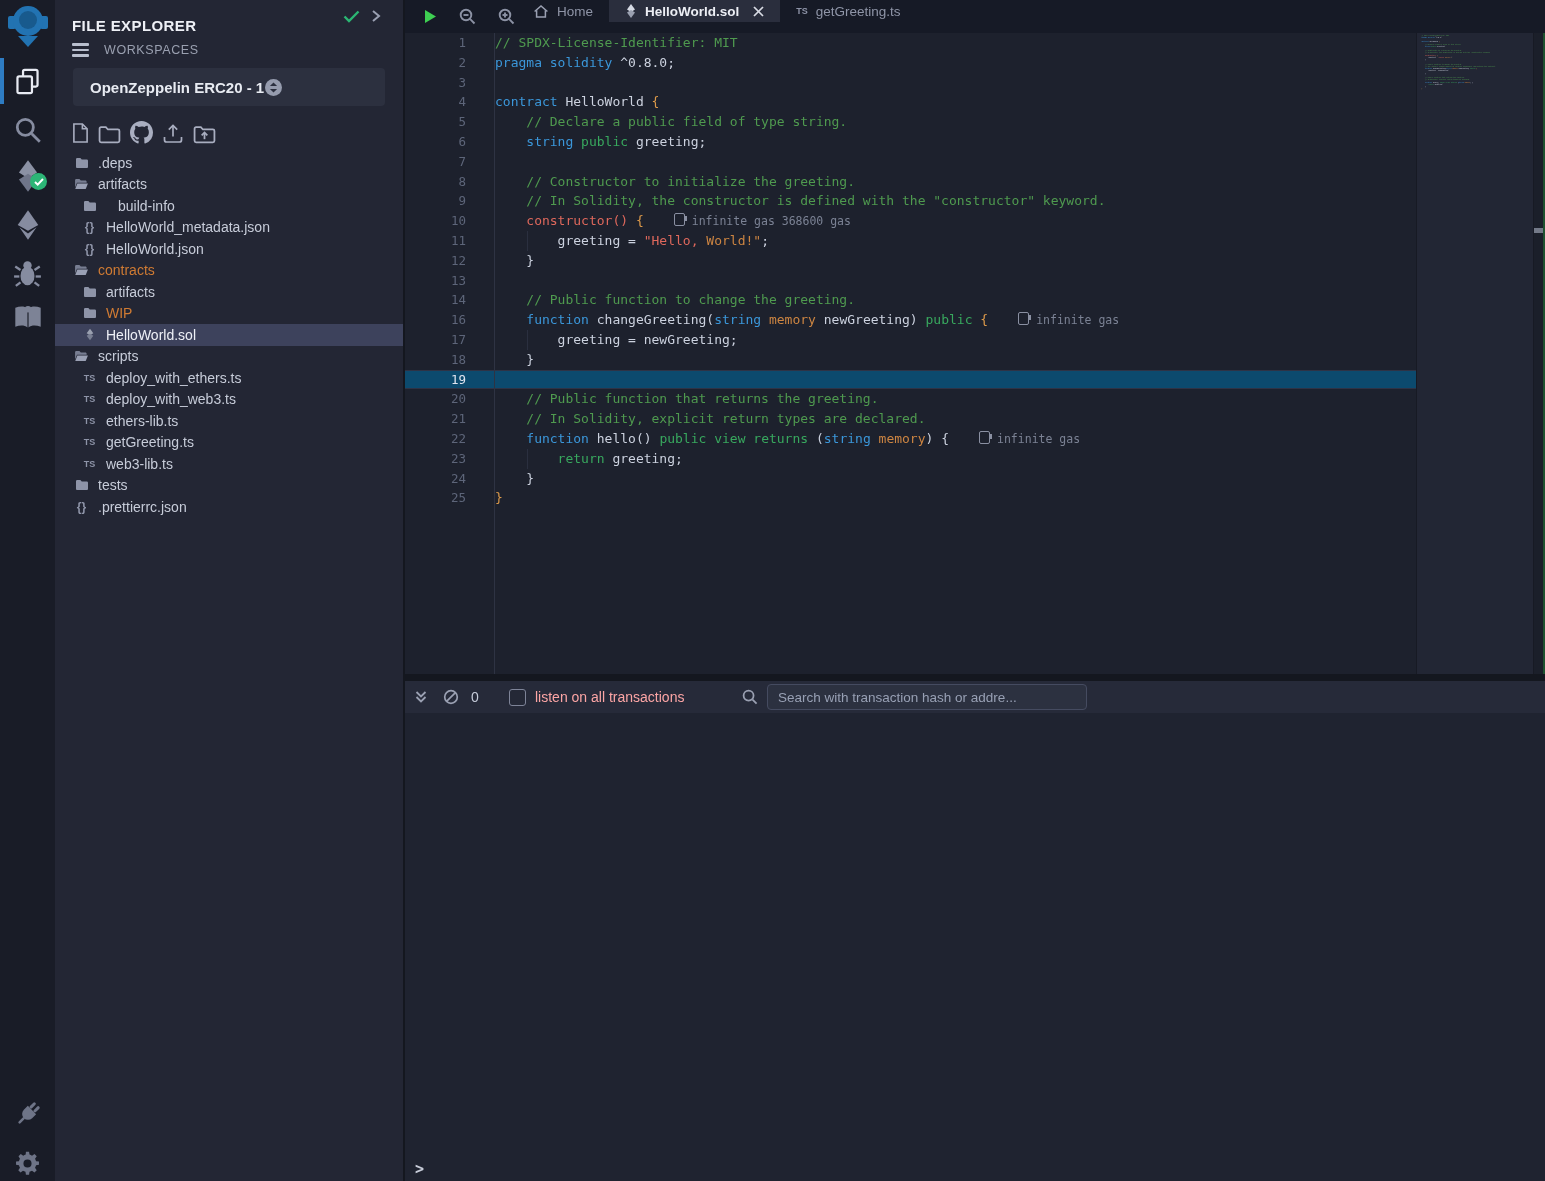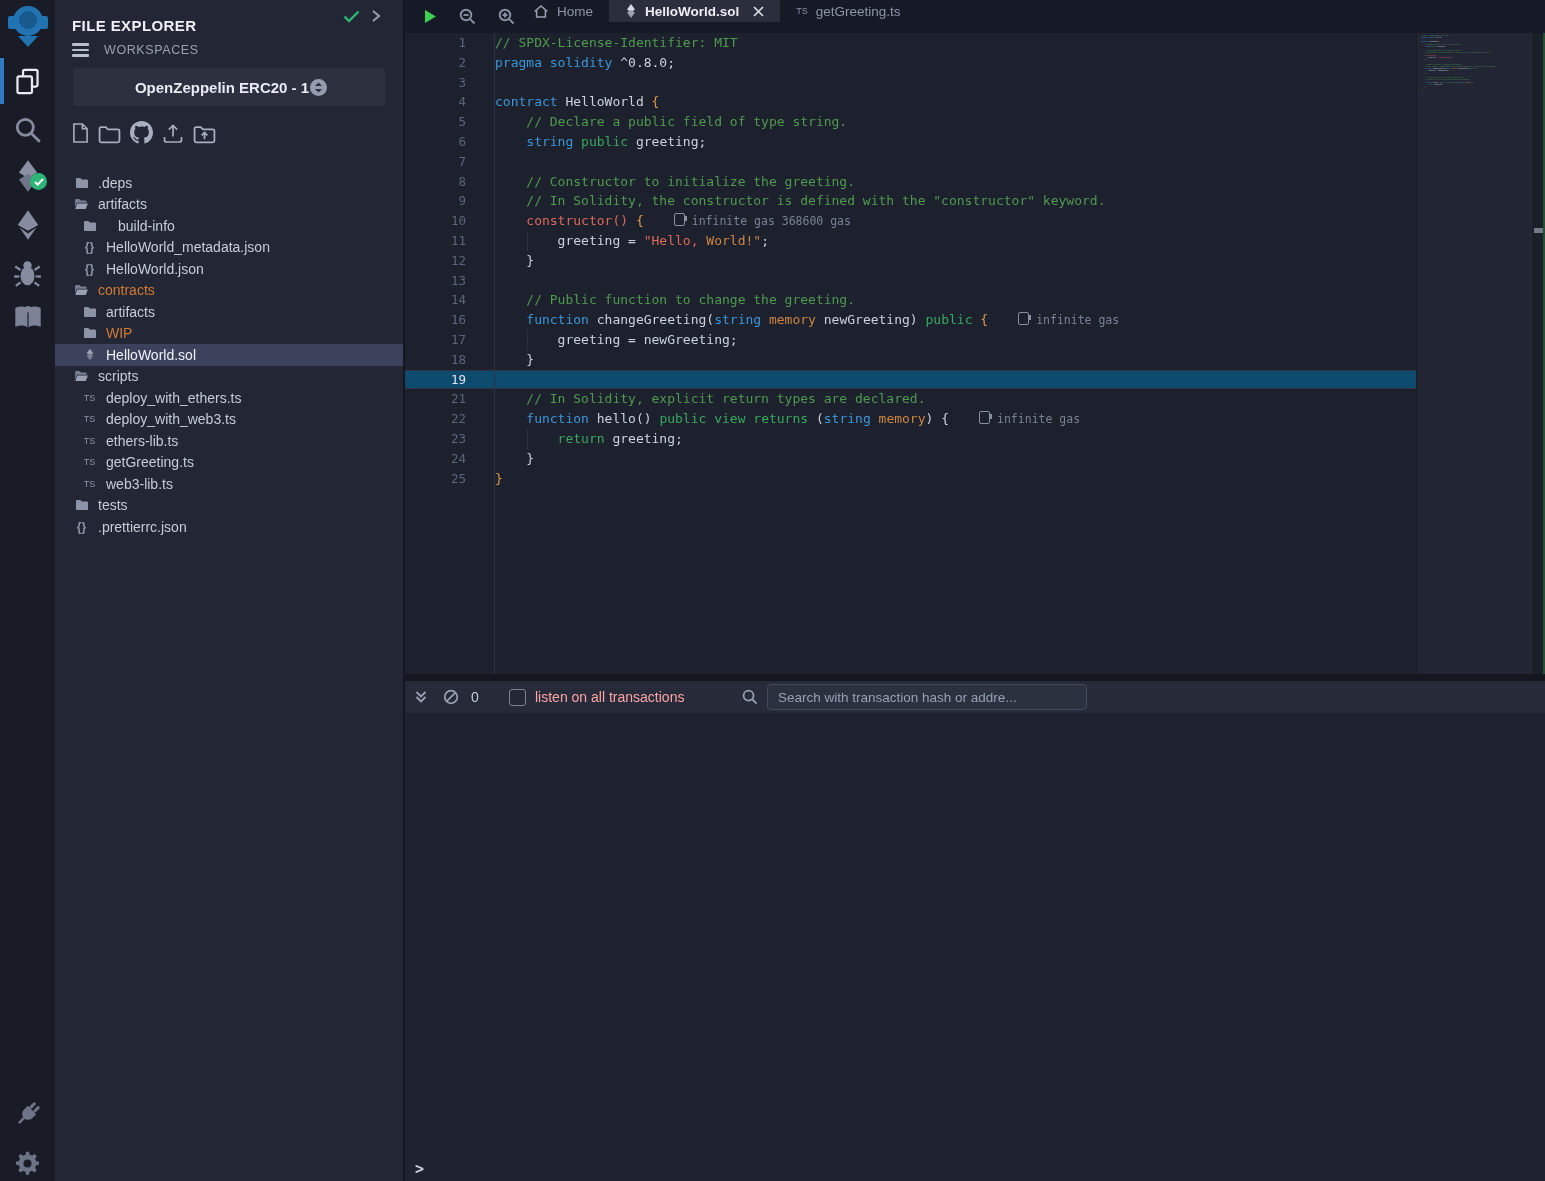--- a/index.html
+++ b/index.html
@@ -17,30 +17,30 @@
   
   .panel{position:absolute;left:55px;top:0;width:348px;height:1181px;background:#232634;border-right:2px solid #14171f}
   .p-title{position:absolute;left:17px;top:7px;font-size:15px;font-weight:700;letter-spacing:.4px;color:#eef0f6}
   .p-check{position:absolute;left:288px;top:9px}
   .p-chev{position:absolute;left:316px;top:9px}
   .ws-row{position:absolute;left:17px;top:43px;display:flex;align-items:center;gap:15px}
   .hamb{display:inline-flex;flex-direction:column;gap:3px}
   .hamb i{width:17px;height:2.4px;background:#b9bfce;border-radius:1px}
   .ws-label{font-size:12.5px;letter-spacing:.6px;color:#9aa0b0}
   .ws-select{position:absolute;left:18px;top:68px;width:312px;height:38px;background:#2c303f;border-radius:4px;
-             display:flex;align-items:center;justify-content:center;padding:0 12px 0 17px;box-sizing:border-box;cursor:pointer}
+             display:flex;align-items:center;justify-content:flex-start;padding:0 12px 0 17px;box-sizing:border-box;cursor:pointer}
   .ws-name{font-size:15px;font-weight:600;color:#e8ebf2}
   .p-tools{position:absolute;left:17px;top:121px;display:flex;align-items:flex-end;gap:9px}
   .p-tools .ti{cursor:pointer;display:inline-flex}
   .tree{position:absolute;left:0;top:152px;right:0}
   .trow{height:21.5px;display:flex;align-items:center;font-size:14px;color:#c7ccd9;cursor:pointer;white-space:nowrap}
   .trow .ticon{width:15px;display:inline-flex;justify-content:center;margin-right:9px}
   .trow.sel{background:#3d425c;color:#eef0f6}
   .trow.accent{color:#d07b33}
-  .mini{font-size:9px;font-weight:400;color:#8e94a8;letter-spacing:0}
+  .mini{font-size:9px;font-weight:700;color:#8e94a8;letter-spacing:0}
   .minij{font-size:12px;font-weight:700;color:#8e94a8}
 
   
   .editor{position:absolute;left:405px;top:0;width:1140px;height:1181px;background:#1d212d}
   .tabbar{position:absolute;left:0;top:0;width:1140px;height:33px;background:#161a26}
   .tools{position:absolute;left:19px;top:0;height:33px;display:flex;align-items:center;gap:22px}
   .tools .ei{cursor:pointer;display:inline-flex}
   .tabs{position:absolute;left:112px;top:0;height:22px;display:flex}
   .tab{display:flex;align-items:center;gap:8px;padding:0 16px;font-size:13.5px;color:#8f95a7;cursor:pointer}
   .tab.active{background:#2a2e3d;color:#eceef4;font-weight:700}
@@ -231,21 +231,21 @@
       <span class="ti">
         <svg width="23" height="19" viewBox="0 0 22 18" fill="none" stroke="#a9aec0" stroke-width="1.7">
           <path d="M1.5 3.5 C1.5 2.7 2.1 2 2.9 2 H7.5 L9.5 4.2 H19 C19.8 4.2 20.5 4.9 20.5 5.7 V15 C20.5 15.8 19.8 16.5 19 16.5 H3 C2.2 16.5 1.5 15.8 1.5 15 Z"></path>
           <path d="M11 13.5 V7.5"></path>
             <path d="M8.3 9.8 L11 7 L13.7 9.8"></path>
         </svg>
       </span>
     </div>
 
     <div class="tree" id="tree">
-        <div class="trow" style="padding-left: 19px; margin-top: 20px;">
+        <div class="trow" style="padding-left: 19px;">
           <span class="ticon">
             <svg width="14" height="12" viewBox="0 0 16 14">
               <path d="M1 2.6 C1 1.8 1.6 1.1 2.4 1.1 H6.1 L7.7 2.9 H13.6 C14.4 2.9 15 3.6 15 4.4 V11.4 C15 12.2 14.4 12.9 13.6 12.9 H2.4 C1.6 12.9 1 12.2 1 11.4 Z" fill="#8e94a8"></path>
             </svg>
           </span>
           <span>.deps</span>
         </div>
         <div class="trow" style="padding-left: 19px;">
           <span class="ticon">
             <svg width="15" height="12" viewBox="0 0 17 14">
@@ -486,20 +486,24 @@
             </div>
             <div class="line">
               <span class="ln">18</span>
               <span class="lt"><span style="color: rgb(204, 210, 223);">    }</span></span>
             </div>
             <div class="line cur">
               <span class="ln">19</span>
               <span class="lt"></span>
             </div>
             <div class="line">
+              <span class="ln">20</span>
+              <span class="lt"><span style="color: rgb(79, 154, 79);">    // Public function that returns the greeting.</span></span>
+            </div>
+            <div class="line">
               <span class="ln">21</span>
               <span class="lt"><span style="color: rgb(79, 154, 79);">    // In Solidity, explicit return types are declared.</span></span>
             </div>
             <div class="line">
               <span class="ln">22</span>
               <span class="lt"><span style="color: rgb(59, 151, 218);">    function</span><span style="color: rgb(204, 210, 223);"> hello() </span><span style="color: rgb(56, 168, 94);">public</span><span style="color: rgb(204, 210, 223);"> </span><span style="color: rgb(56, 168, 94);">view</span><span style="color: rgb(204, 210, 223);"> </span><span style="color: rgb(56, 168, 94);">returns</span><span style="color: rgb(204, 210, 223);"> (</span><span style="color: rgb(59, 151, 218);">string</span><span style="color: rgb(205, 133, 66);"> memory</span><span style="color: rgb(204, 210, 223);">) {</span><span class="ghost"><i class="gas"></i>infinite gas</span></span>
             </div>
             <div class="line">
               <span class="ln">23</span>
               <span class="lt"><i class="iguide"></i><span style="color: rgb(56, 168, 94);">        return</span><span style="color: rgb(204, 210, 223);"> greeting;</span></span>

